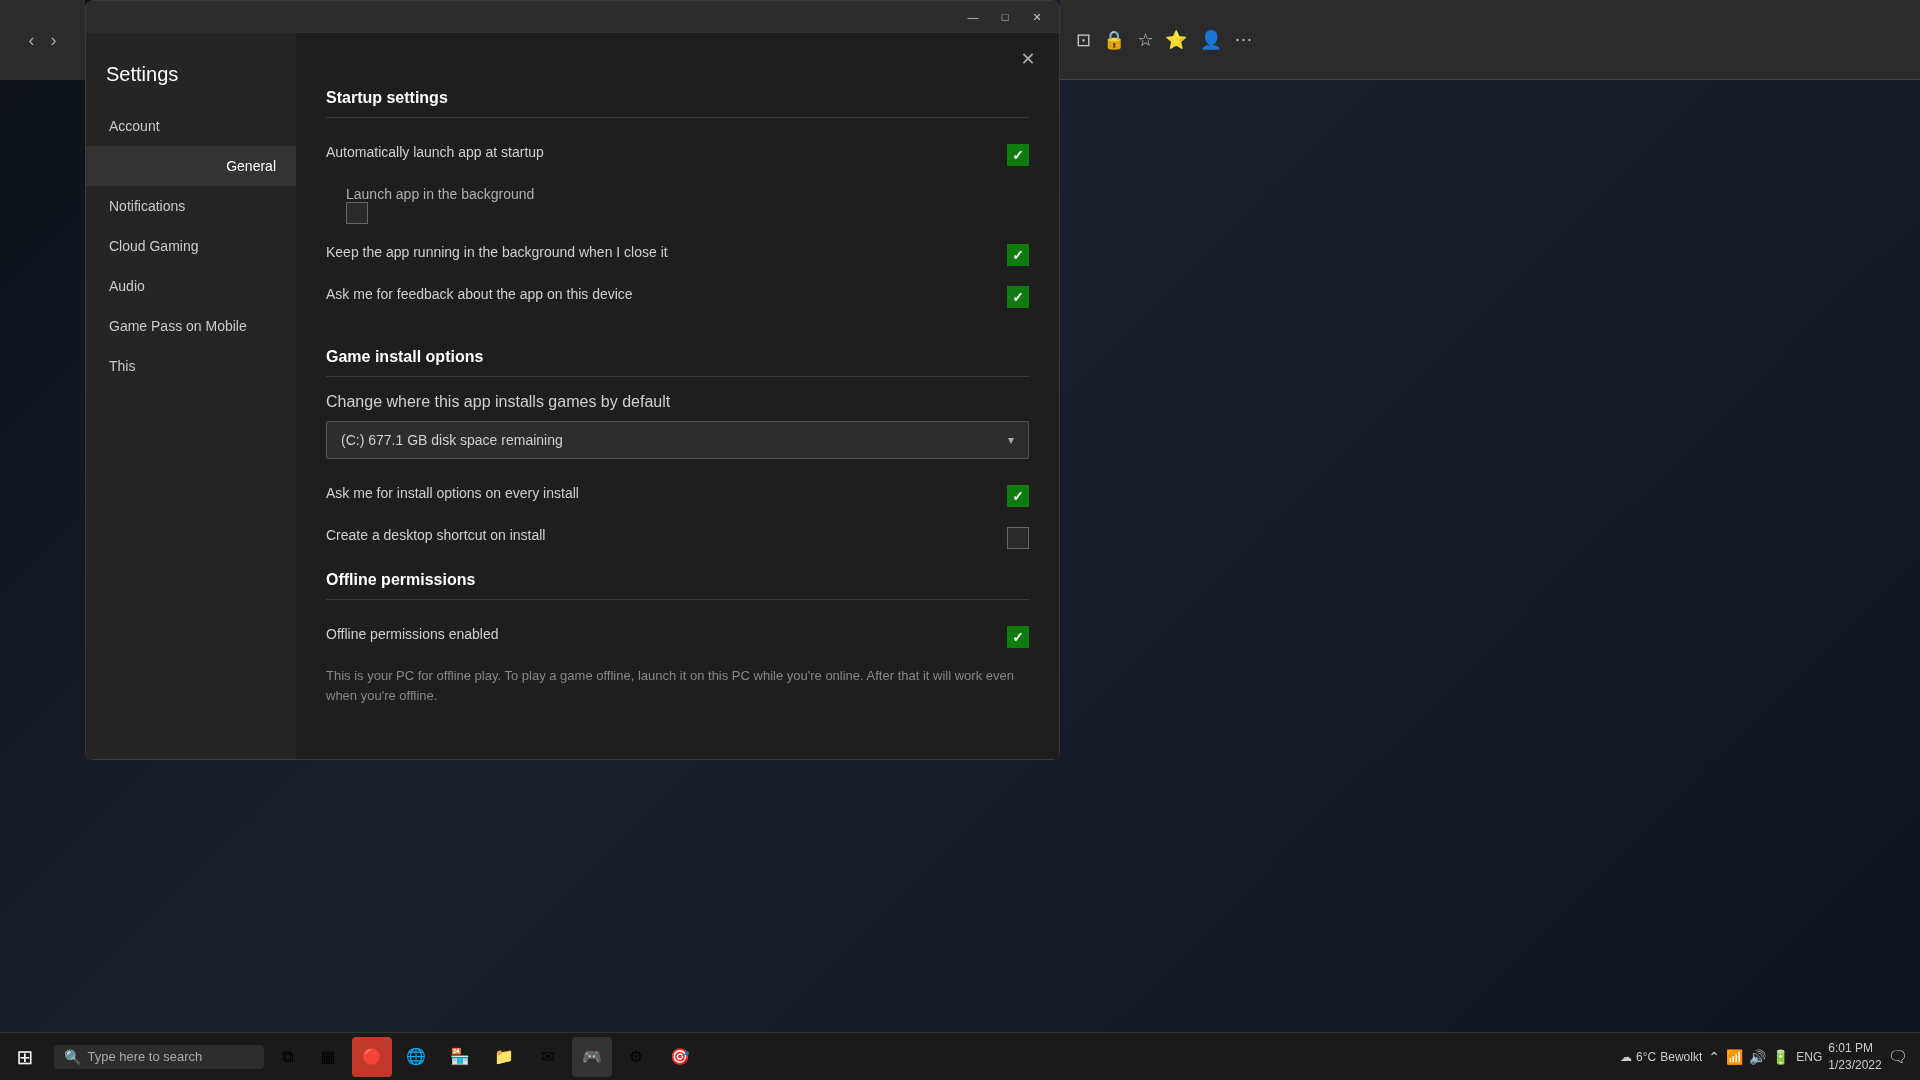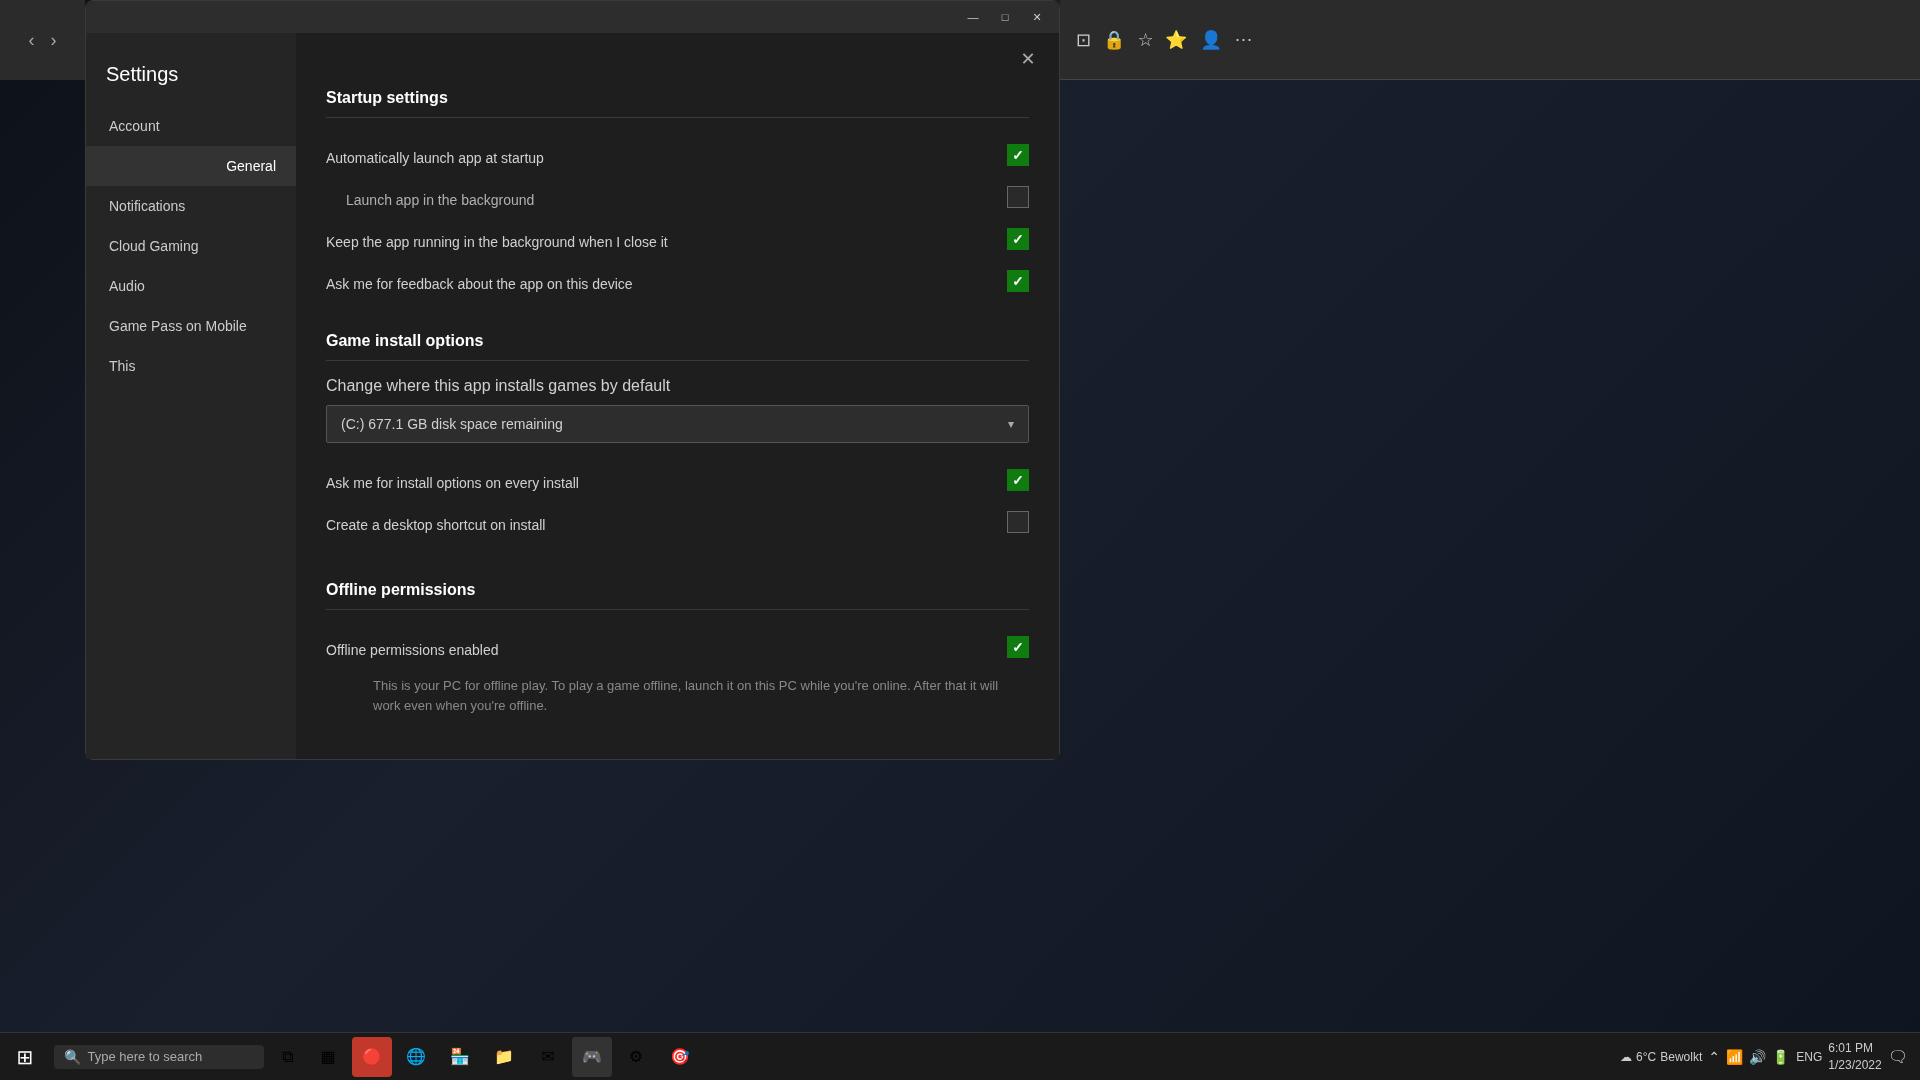--- a/index.html
+++ b/index.html
@@ -144,30 +144,31 @@
 
     .section-divider {
       border: none;
       border-top: 1px solid #3a3a3a;
       margin-bottom: 16px;
     }
 
     
     .setting-row {
       display: flex;
-      align-items: flex-end;
+      align-items: flex-start;
       justify-content: space-between;
       padding: 10px 0;
       color: #d0d0d0;
       font-size: 14px;
     }
 
     .setting-row.indented {
       padding-left: 20px;
       color: #b0b0b0;
+      flex-direction: column;
     }
 
     
     .checkbox {
       width: 22px;
       height: 22px;
       border: 1px solid #666;
       background: #2a2a2a;
       display: flex;
       align-items: center;
@@ -206,21 +207,20 @@
       color: #aaa;
       font-size: 12px;
     }
 
     
     .offline-note {
       color: #888;
       font-size: 13px;
       padding: 8px 0;
       line-height: 1.5;
-      margin-left: 47px;
     }
 
     
     .taskbar {
       position: absolute;
       bottom: 0; left: 0; right: 0;
       height: 48px;
       background: #1a1a1a;
       display: flex;
       align-items: center;
@@ -429,21 +429,21 @@
       <div class="setting-row">
         <span>Ask me for install options on every install</span>
         <div class="checkbox checked"></div>
       </div>
 
       <div class="setting-row">
         <span>Create a desktop shortcut on install</span>
         <div class="checkbox"></div>
       </div>
 
-      <div class="section-title" style="margin-top:38px;">Offline permissions</div>
+      <div class="section-title" style="margin-top:12px;">Offline permissions</div>
       <hr class="section-divider">
 
       <div class="setting-row">
         <span>Offline permissions enabled</span>
         <div class="checkbox checked"></div>
       </div>
 
       <div class="offline-note">This is your PC for offline play. To play a game offline, launch it on this PC while you're online. After that it will work even when you're offline.</div>
 
     </div>

